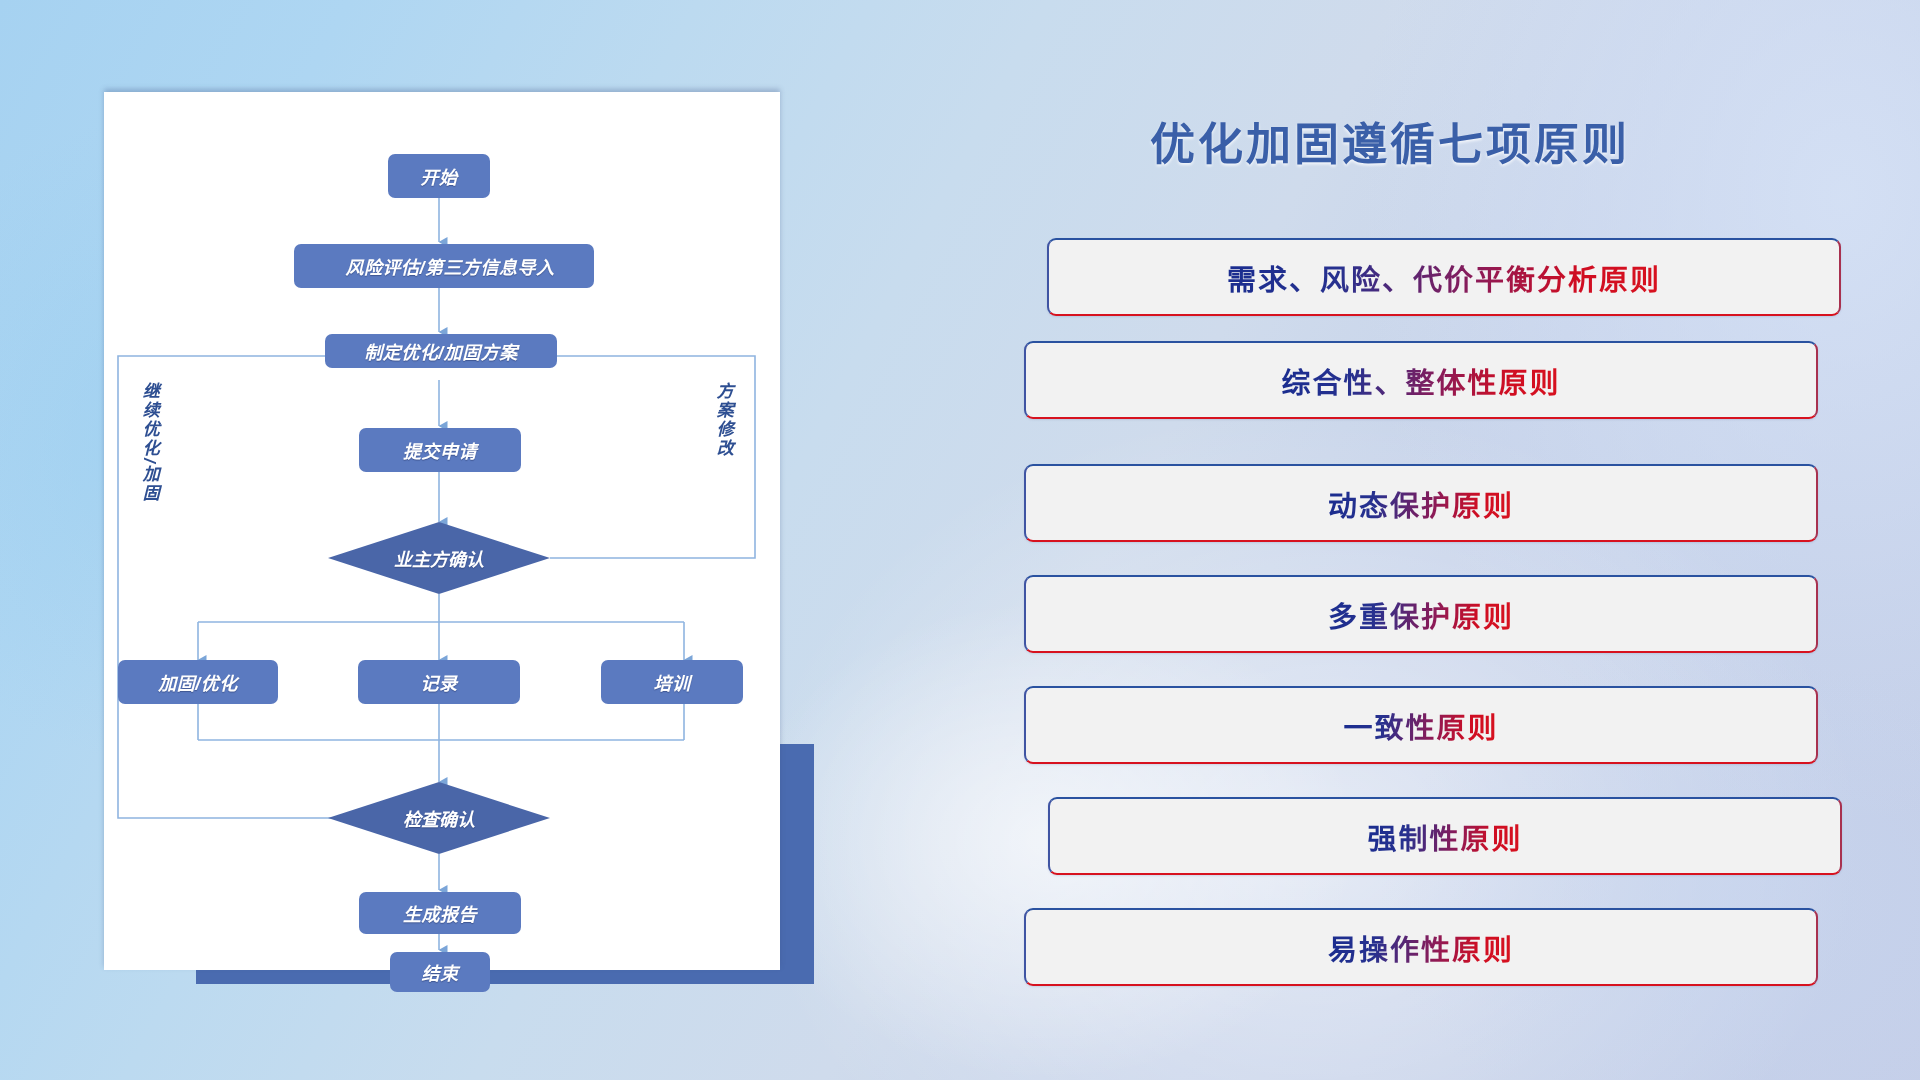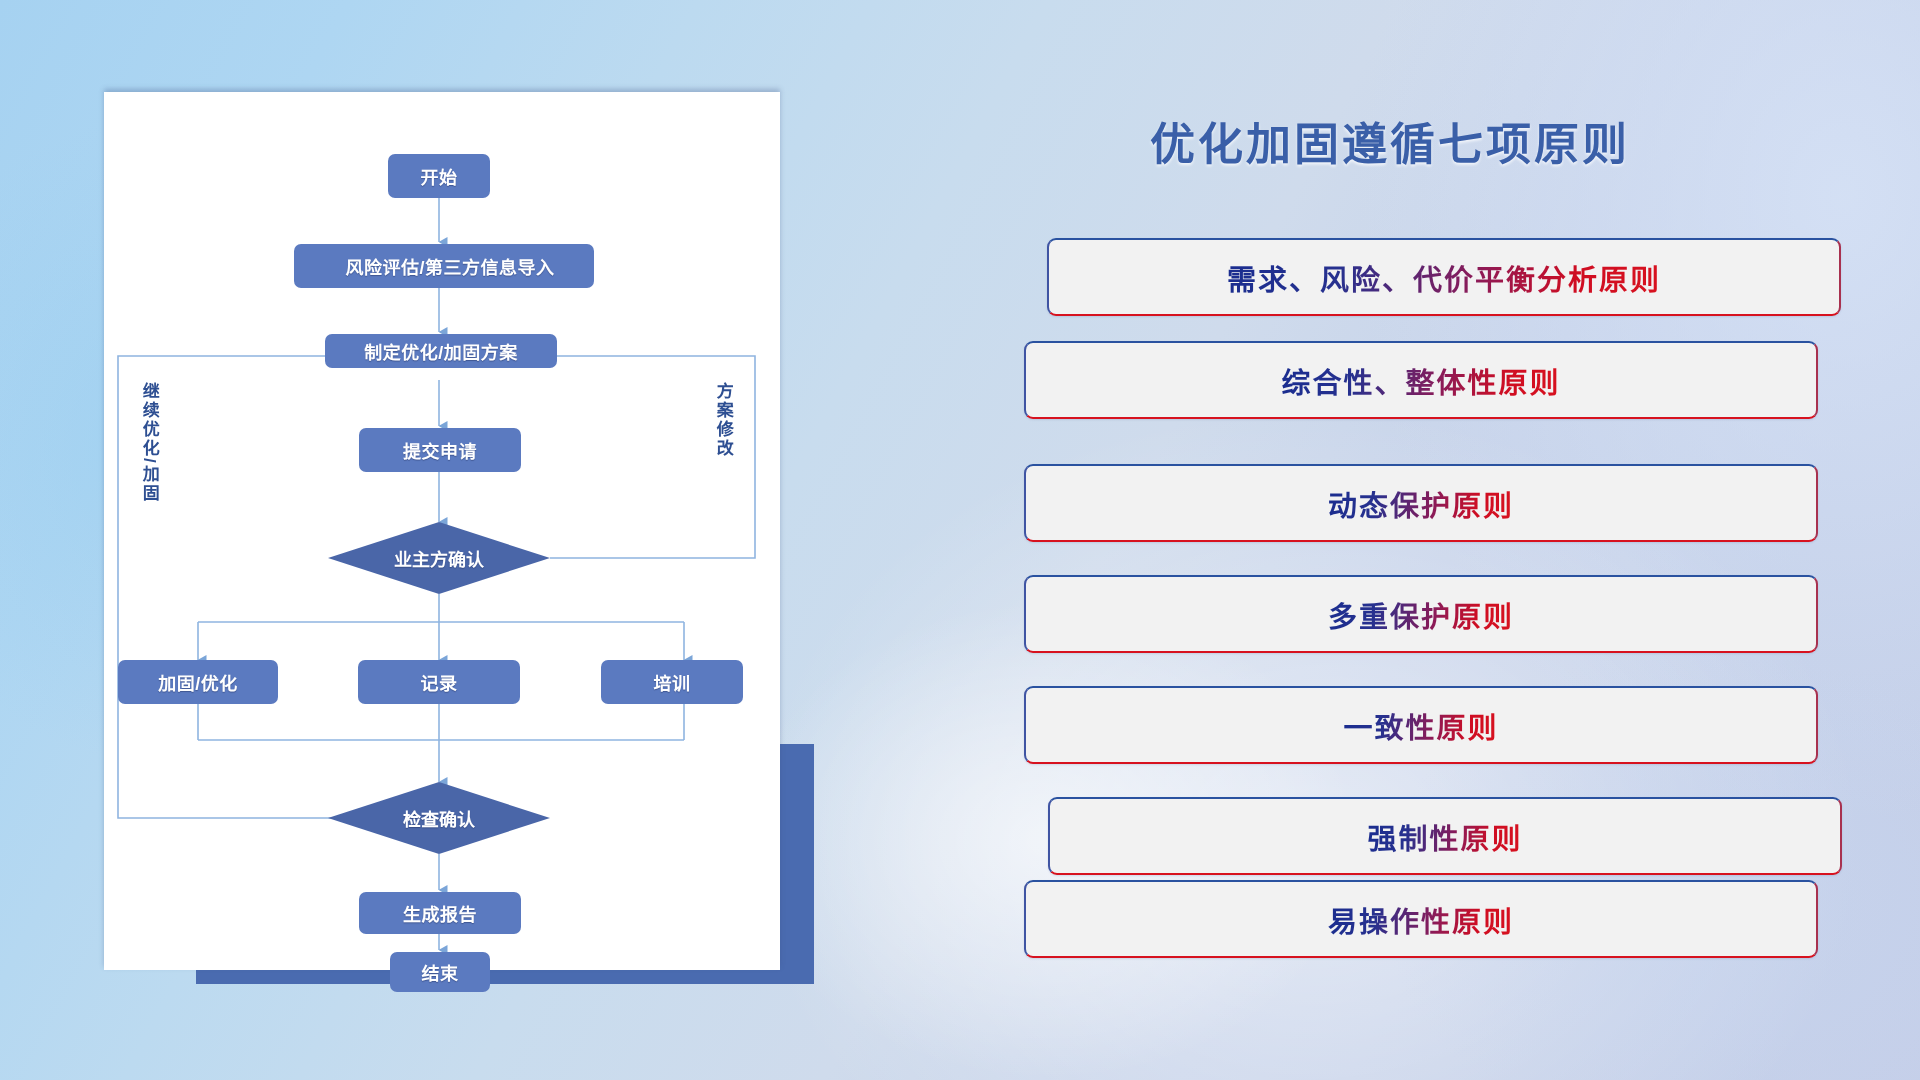--- a/index.html
+++ b/index.html
@@ -69,20 +69,21 @@
     top: 92px;
     width: 676px;
     height: 878px;
     background: #ffffff;
     box-shadow: 0 -3px 5px rgba(60,80,130,0.30);
   }
 
   .flow-canvas {
     position: absolute;
     inset: 0;
+    font-style: italic;
   }
 
   
   .flow-lines {
     position: absolute;
     left: 0; top: 0;
     width: 676px; height: 878px;
   }
 
   .node {
@@ -307,19 +308,19 @@
     </div>
 
     <div class="principle-card" style="top:594px;">
       <span class="principle-text">一致性原则</span>
     </div>
 
     <div class="principle-card" style="top:705px;margin-left:24px;">
       <span class="principle-text">强制性原则</span>
     </div>
 
-    <div class="principle-card" style="top:788px;">
+    <div class="principle-card" style="top:816px;">
       <span class="principle-text">易操作性原则</span>
     </div>
 
   </div>
 
 </div>
 
 </body></html>

